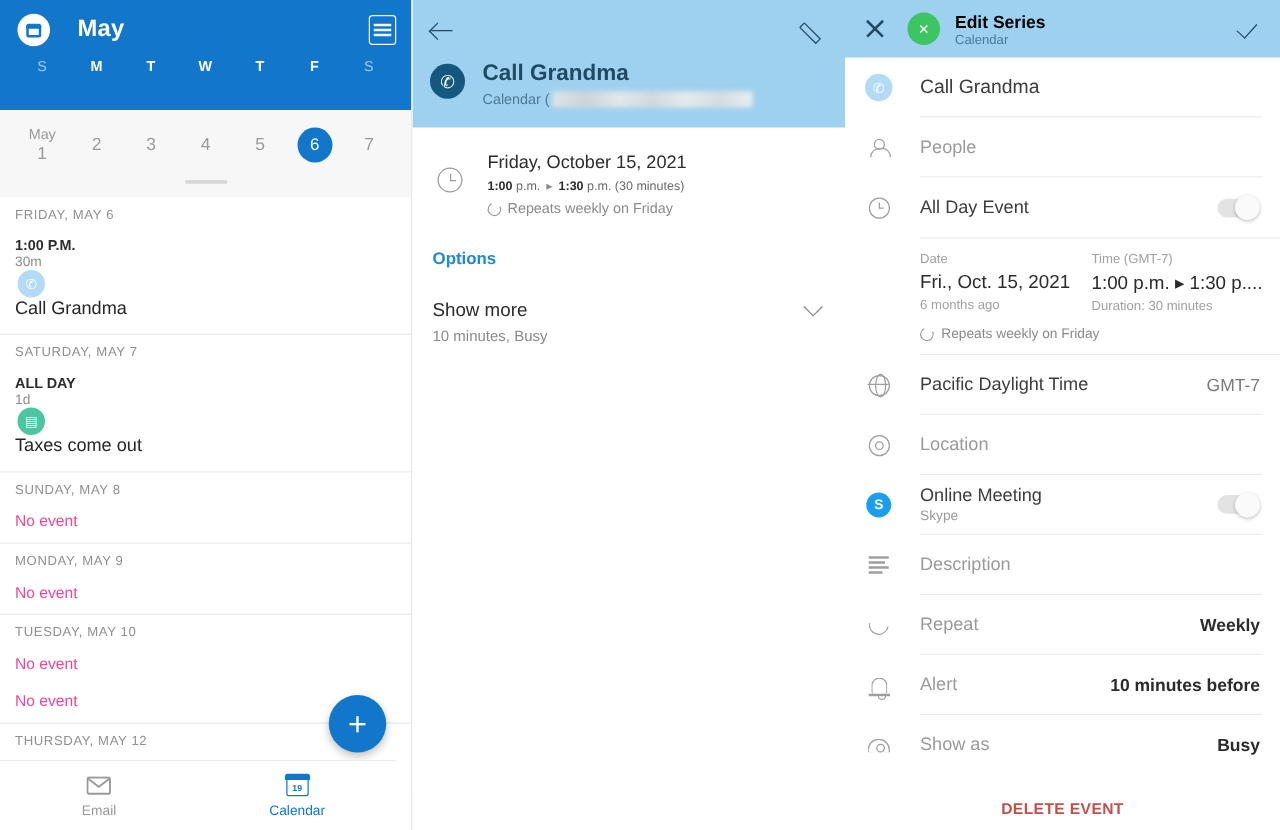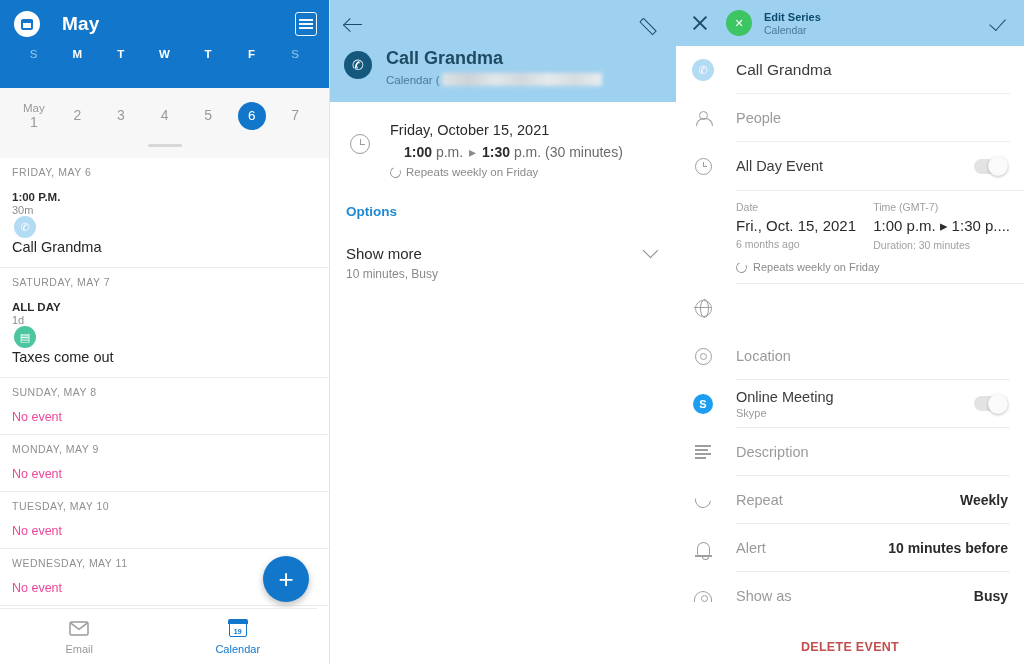--- a/index.html
+++ b/index.html
@@ -158,21 +158,21 @@
   .dt-body { padding: 18px 16px 0 16px; }
   .dt-block { display: flex; align-items: flex-start; }
   .dt-clockico {
     width: 20px; height: 20px; border: 1.4px solid #9a9a9a; border-radius: 50%;
     flex: none; margin: 14px 20px 0 4px; position: relative;
   }
   .dt-clockico::before { content:''; position:absolute; left:8.5px; top:4px; width:1.3px; height:6px; background:#9a9a9a; }
   .dt-clockico::after { content:''; position:absolute; left:8.5px; top:9px; width:5px; height:1.3px; background:#9a9a9a; }
   .dt-lines { padding-top: 2px; }
   .dt-date { font-size: 14.5px; color: #2b2b2b; }
-  .dt-time { font-size: 14px; color: #6a6a6a; margin-top: 6px; margin-left: 14px; }
+  .dt-time { font-size: 10px; color: #6a6a6a; margin-top: 6px; }
   .dt-time b { color: #2b2b2b; font-weight: bold; }
   .dt-time .arrow { color: #8a8a8a; margin: 0 2px; }
   .dt-repeat { font-size: 11.5px; color: #8a8a8a; margin-top: 6px; display: flex; align-items: center; gap: 5px; }
   .rep-ico { display:inline-block; width: 11px; height: 11px; border: 1.3px solid #9a9a9a; border-radius: 50%;
              border-top-color: transparent; position: relative; transform: rotate(20deg); }
   .dt-options { color: #1f8ad1; font-size: 13.5px; font-weight: bold; margin: 26px 0 0 0; }
   .dt-showmore {
     display: flex; align-items: flex-start; margin-top: 26px; padding-right: 4px;
   }
   .dt-sm-text .a { font-size: 15px; color: #2b2b2b; }
@@ -197,21 +197,21 @@
     content:''; position:absolute; left:1px; top:9px; width:18px; height:1.8px; background:#1f4a63;
   }
   .ed-close::before { transform: rotate(45deg); }
   .ed-close::after { transform: rotate(-45deg); }
   .ed-avatar {
     width: 26px; height: 26px; border-radius: 50%; background: #3dc463;
     margin-left: 16px; flex: none; display:flex; align-items:center; justify-content:center;
     color: #ffffff; font-size: 11px; font-weight: bold;
   }
   .ed-htext { margin-left: 12px; }
-  .ed-htitle { font-size: 11px; font-weight: bold; color: #0c4a6e; }
+  .ed-htitle { font-size: 14px; font-weight: bold; color: #000000; }
   .ed-hsub { font-size: 10.5px; color: #4a7a95; margin-top: 1px; }
   .ed-check { margin-left: auto; width: 20px; height: 20px; position: relative; }
   .ed-check::after {
     content:''; position:absolute; left:3px; top:2px; width:8px; height:14px;
     border-right:1.8px solid #1f4a63; border-bottom:1.8px solid #1f4a63;
     transform: rotate(42deg);
   }
 
   .ed-row { display: flex; align-items: center; min-height: 48px; padding: 0 14px 0 16px; }
   .ed-ico { width: 22px; flex: none; display: flex; align-items: center; justify-content: center; color: #9e9e9e; }
@@ -366,21 +366,20 @@
 
       <div class="ag-sec">SUNDAY, MAY 8</div>
       <div class="ag-noevent">No event</div>
 
       <div class="ag-sec">MONDAY, MAY 9</div>
       <div class="ag-noevent">No event</div>
 
       <div class="ag-sec">TUESDAY, MAY 10</div>
       <div class="ag-noevent">No event</div>
 
-      <div class="ag-sec">WEDNESDAY, MAY 11</div>
       <div class="ag-noevent">No event</div>
 
       <div class="ag-sec">THURSDAY, MAY 12</div>
       <div class="ag-noevent">No event</div>
     </div>
 
     <div class="ag-fab">+</div>
 
     <div class="ag-bottomnav">
       <div class="ag-navitem">
@@ -509,20 +508,24 @@
     <div class="ed-dtrepeat">
       <span class="rep-ico"></span>
       <span>Repeats weekly on Friday</span>
     </div>
     <div class="ed-divline"></div>
 
     <div class="ed-row">
       <div class="ed-ico">
           <span class="ico-globe"></span>
         </div>
+      <div class="ed-content">
+        <div class="ed-label dark">Pacific Daylight Time</div>
+        <div class="ed-value light">GMT-7</div>
+      </div>
     </div>
 
     <div class="ed-row">
       <div class="ed-ico">
           <span class="ico-pin"></span>
         </div>
       <div class="ed-content">
         <div class="ed-label">Location</div>
       </div>
     </div>

